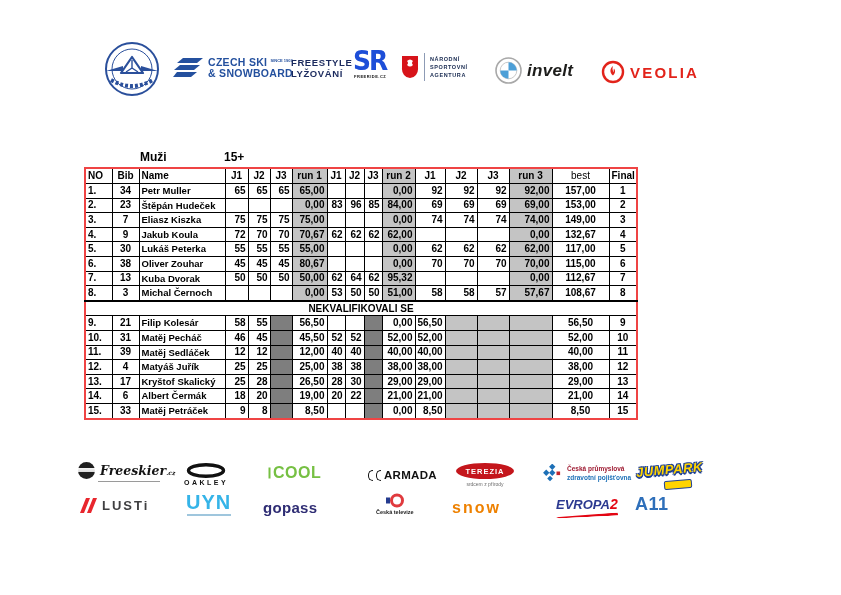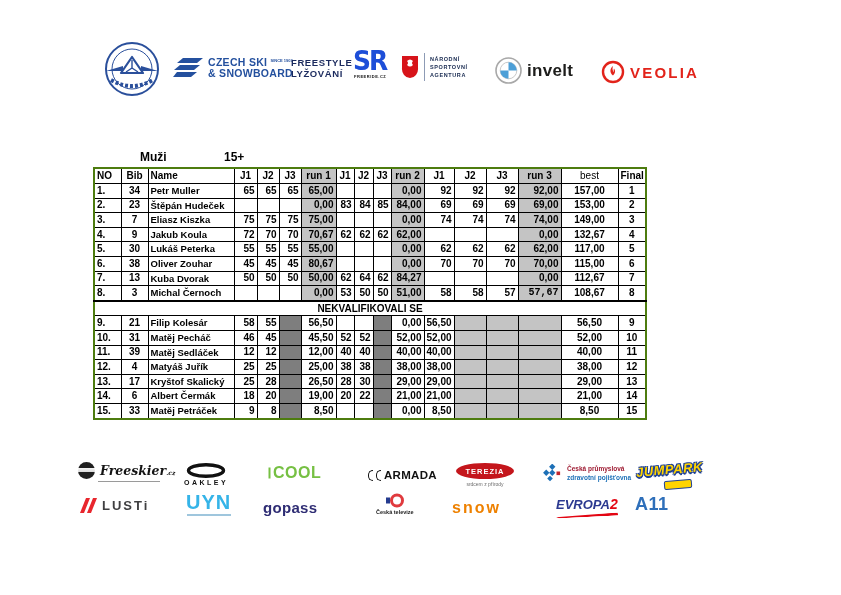--- a/index.html
+++ b/index.html
@@ -20,22 +20,22 @@
   .nsa-div{width:1px;height:28px;background:#8d9bb5;}
   .nsa-text{font-size:5.5px;font-weight:800;color:#16284f;letter-spacing:.6px;line-height:1.5;}
   .invelt-text{font-weight:800;font-size:17px;color:#1d1d1b;letter-spacing:.3px;}
   .veolia-text{font-weight:800;font-size:15px;color:#e2231a;letter-spacing:2.2px;}
 
   
   .cat-title{position:absolute;left:140px;top:150px;font-size:12px;font-weight:bold;}
   .age-title{position:absolute;left:224px;top:150px;font-size:12px;font-weight:bold;}
 
   
-  table.results{position:absolute;left:93px;top:167px;width:552px;border-collapse:collapse;
-    table-layout:fixed;font-size:10px;font-weight:bold;border:2px solid #4d7c0f;}
+  table.results{position:absolute;left:84px;top:167px;width:552px;border-collapse:collapse;
+    table-layout:fixed;font-size:10px;font-weight:bold;border:2px solid #ef4444;}
   .results th,.results td{border:1px solid #000;height:13.6px;padding:0 2px;line-height:1;
     overflow:hidden;white-space:nowrap;}
   .results thead th{height:14px;text-align:center;font-size:10px;}
   .h-left{text-align:left !important;}
   .h-best{font-size:8px;font-weight:normal;}
   .al{text-align:left;} .ac{text-align:center;} .ar{text-align:right;}
   .nm{font-size:9.5px;}
   tr.sep td{text-align:center;border-top:2px solid #000;font-size:10px;height:13.6px;}
 
   
@@ -127,21 +127,21 @@
       <path d="M6 6 q3 -3 6 0 q-2 2 0 4 q-3 3 -6 0 q2 -2 0 -4" fill="#ffffff"></path>
     </svg>
     <div class="nsa-div"></div>
     <div class="stack nsa-text">
       <div>NÁRODNÍ</div>
       <div>SPORTOVNÍ</div>
       <div>AGENTURA</div>
     </div>
   </div>
 
-  <div class="abs logo" style="left:495px;top:57px;">
+  <div class="abs logo" style="left:495px;top:57px;font-style:italic;">
     <svg width="27" height="27" viewBox="0 0 27 27">
       <circle cx="13.5" cy="13.5" r="12.5" fill="#fff" stroke="#a8a8a8" stroke-width="1.6"></circle>
       <circle cx="13.5" cy="13.5" r="8.3" fill="none" stroke="#bbb" stroke-width=".8"></circle>
       <path d="M13.5 13.5 L13.5 5.2 A8.3 8.3 0 0 1 21.8 13.5 Z" fill="#4d9fd7"></path>
       <path d="M13.5 13.5 L13.5 21.8 A8.3 8.3 0 0 1 5.2 13.5 Z" fill="#4d9fd7"></path>
     </svg>
     <div class="invelt-text">invelt</div>
   </div>
 
   <div class="abs logo" style="left:601px;top:60px;">
@@ -218,21 +218,21 @@
         </tr>
         <tr>
           <td class="al">2.</td>
           <td class="ac">23</td>
           <td class="al nm">Štěpán Hudeček</td>
           <td class="ar"></td>
           <td class="ar"></td>
           <td class="ar"></td>
           <td class="ar" style="background: rgb(196, 196, 196);">0,00</td>
           <td class="ar">83</td>
-          <td class="ar">84</td>
+          <td class="ar">96</td>
           <td class="ar">85</td>
           <td class="ar" style="background: rgb(196, 196, 196);">84,00</td>
           <td class="ar">69</td>
           <td class="ar">69</td>
           <td class="ar">69</td>
           <td class="ar" style="background: rgb(196, 196, 196);">69,00</td>
           <td class="ac">153,00</td>
           <td class="ac">2</td>
         </tr>
         <tr>
@@ -315,21 +315,21 @@
           <td class="al">7.</td>
           <td class="ac">13</td>
           <td class="al nm">Kuba Dvorak</td>
           <td class="ar">50</td>
           <td class="ar">50</td>
           <td class="ar">50</td>
           <td class="ar" style="background: rgb(196, 196, 196);">50,00</td>
           <td class="ar">62</td>
           <td class="ar">64</td>
           <td class="ar">62</td>
-          <td class="ar" style="background: rgb(196, 196, 196);">84,27</td>
+          <td class="ar" style="background: rgb(196, 196, 196);">95,32</td>
           <td class="ar"></td>
           <td class="ar"></td>
           <td class="ar"></td>
           <td class="ar" style="background: rgb(196, 196, 196);">0,00</td>
           <td class="ac">112,67</td>
           <td class="ac">7</td>
         </tr>
         <tr>
           <td class="al">8.</td>
           <td class="ac">3</td>
@@ -338,21 +338,21 @@
           <td class="ar"></td>
           <td class="ar"></td>
           <td class="ar" style="background: rgb(196, 196, 196);">0,00</td>
           <td class="ar">53</td>
           <td class="ar">50</td>
           <td class="ar">50</td>
           <td class="ar" style="background: rgb(196, 196, 196);">51,00</td>
           <td class="ar">58</td>
           <td class="ar">58</td>
           <td class="ar">57</td>
-          <td class="ar" style="background: rgb(196, 196, 196); font-family: Liberation Mono, monospace;">57,67</td>
+          <td class="ar" style="background: rgb(196, 196, 196);">57,67</td>
           <td class="ac">108,67</td>
           <td class="ac">8</td>
         </tr>
         <tr class="sep">
           <td colspan="17">NEKVALIFIKOVALI SE</td>
         </tr>
         <tr>
           <td class="al">9.</td>
           <td class="ac">21</td>
           <td class="al nm">Filip Kolesár</td>

